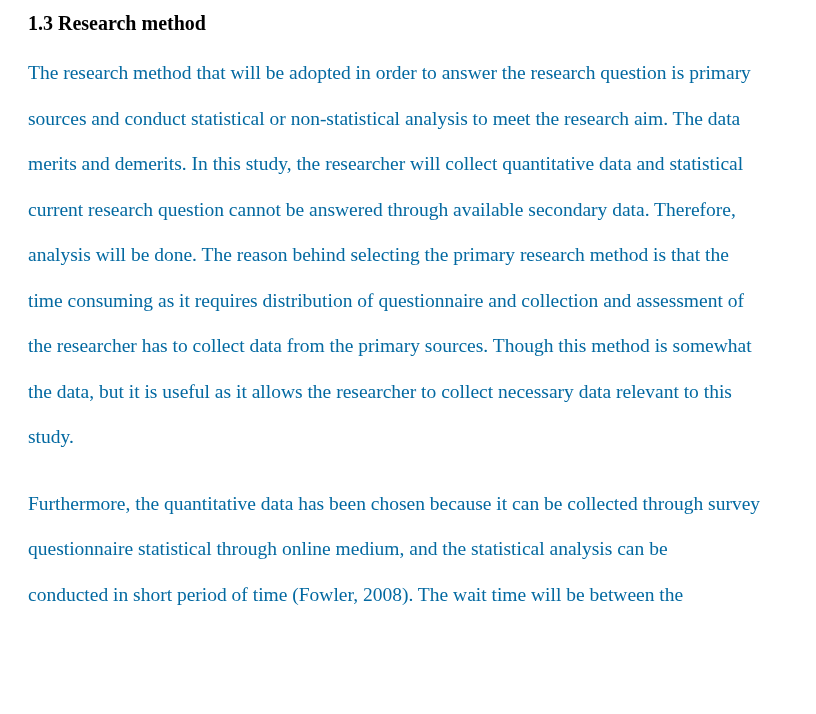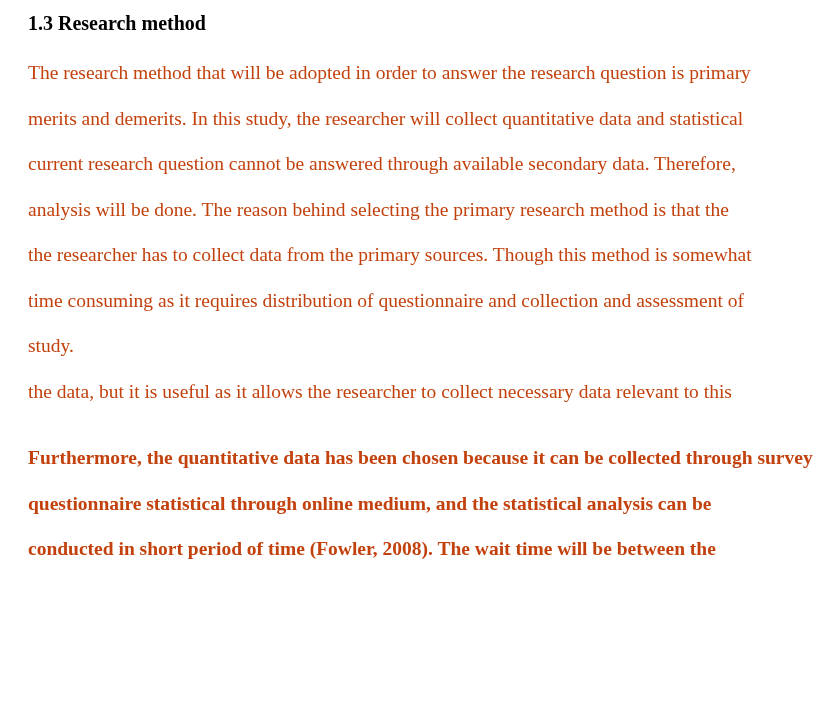--- a/index.html
+++ b/index.html
@@ -25,44 +25,45 @@
     font-size: 20px;
     font-weight: 700;
     line-height: 24px;
     color: #000000;
   }
   .para {
     margin: 0;
     font-size: 19.5px;
     font-weight: 400;
     line-height: 45.5px;
-    color: #c2410c;
+    color: #0369a1;
   }
   .para .line {
     white-space: nowrap;
   }
   .para-1 { margin-top: 15px; }
-  .para-2 { margin-top: 21px; font-weight: bold; }
+  .para-2 { margin-top: 21px; }
 </style>
 </head>
 <body>
 
 <div class="page">
 
   <h2 class="doc-heading">1.3 Research method</h2>
 
   <div class="para para-1">
     <div class="line">The research method that will be adopted in order to answer the research question is primary</div>
+    <div class="line">sources and conduct statistical or non-statistical analysis to meet the research aim. The data</div>
     <div class="line">merits and demerits. In this study, the researcher will collect quantitative data and statistical</div>
     <div class="line">current research question cannot be answered through available secondary data. Therefore,</div>
     <div class="line">analysis will be done. The reason behind selecting the primary research method is that the</div>
+    <div class="line">time consuming as it requires distribution of questionnaire and collection and assessment of</div>
     <div class="line">the researcher has to collect data from the primary sources. Though this method is somewhat</div>
-    <div class="line">time consuming as it requires distribution of questionnaire and collection and assessment of</div>
+    <div class="line">the data, but it is useful as it allows the researcher to collect necessary data relevant to this</div>
     <div class="line">study.</div>
-    <div class="line">the data, but it is useful as it allows the researcher to collect necessary data relevant to this</div>
   </div>
 
   <div class="para para-2">
     <div class="line">Furthermore, the quantitative data has been chosen because it can be collected through survey</div>
     <div class="line">questionnaire statistical through online medium, and the statistical analysis can be</div>
     <div class="line">conducted in short period of time (Fowler, 2008). The wait time will be between the</div>
   </div>
 
 </div>
 

